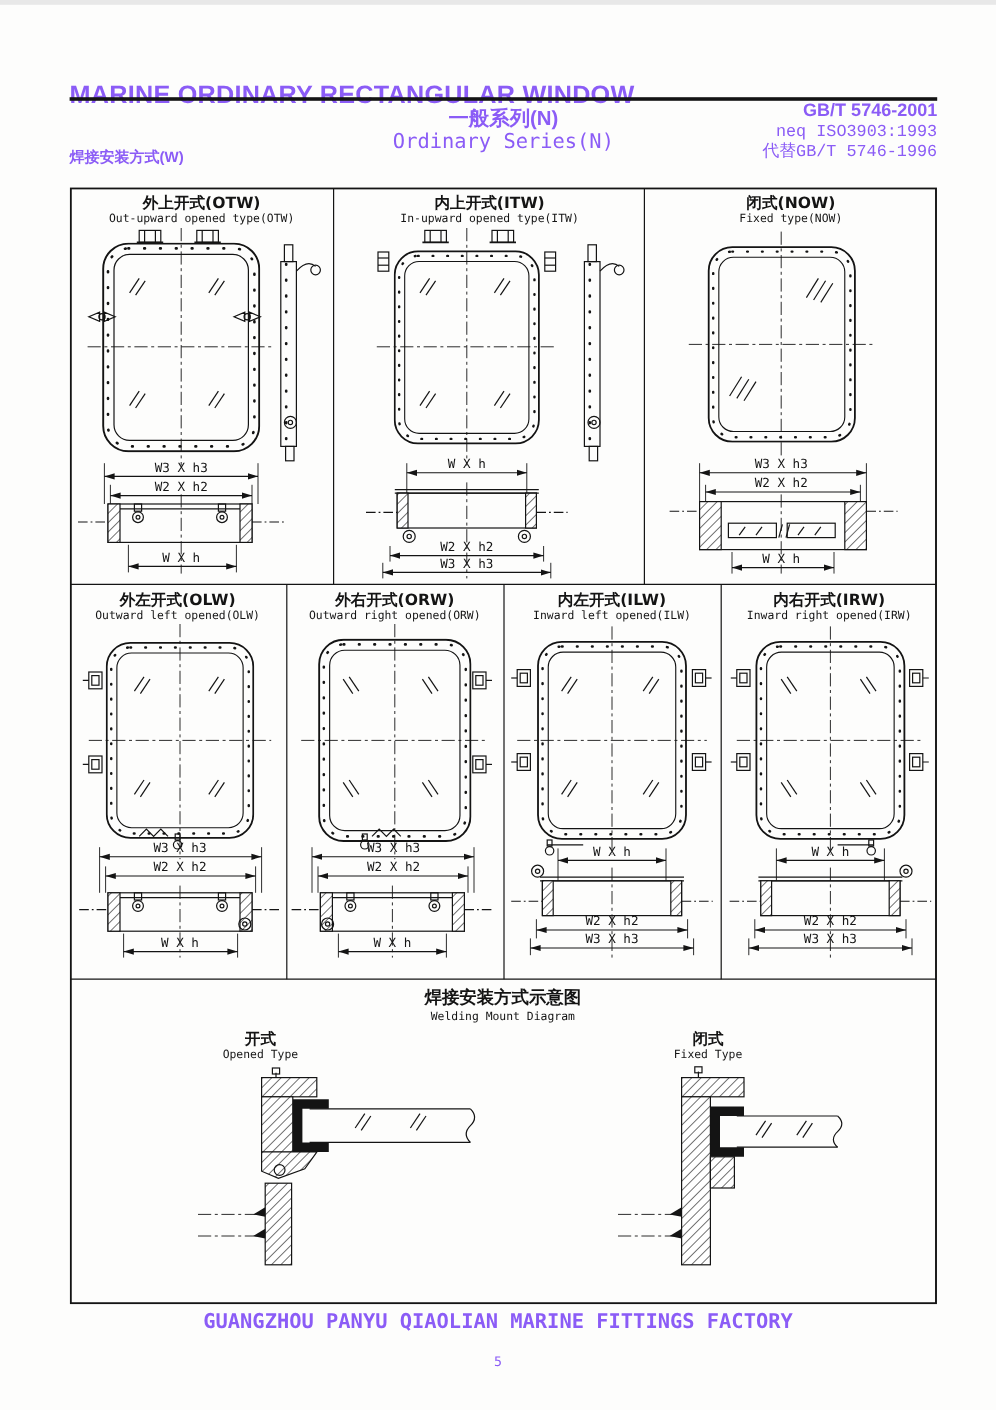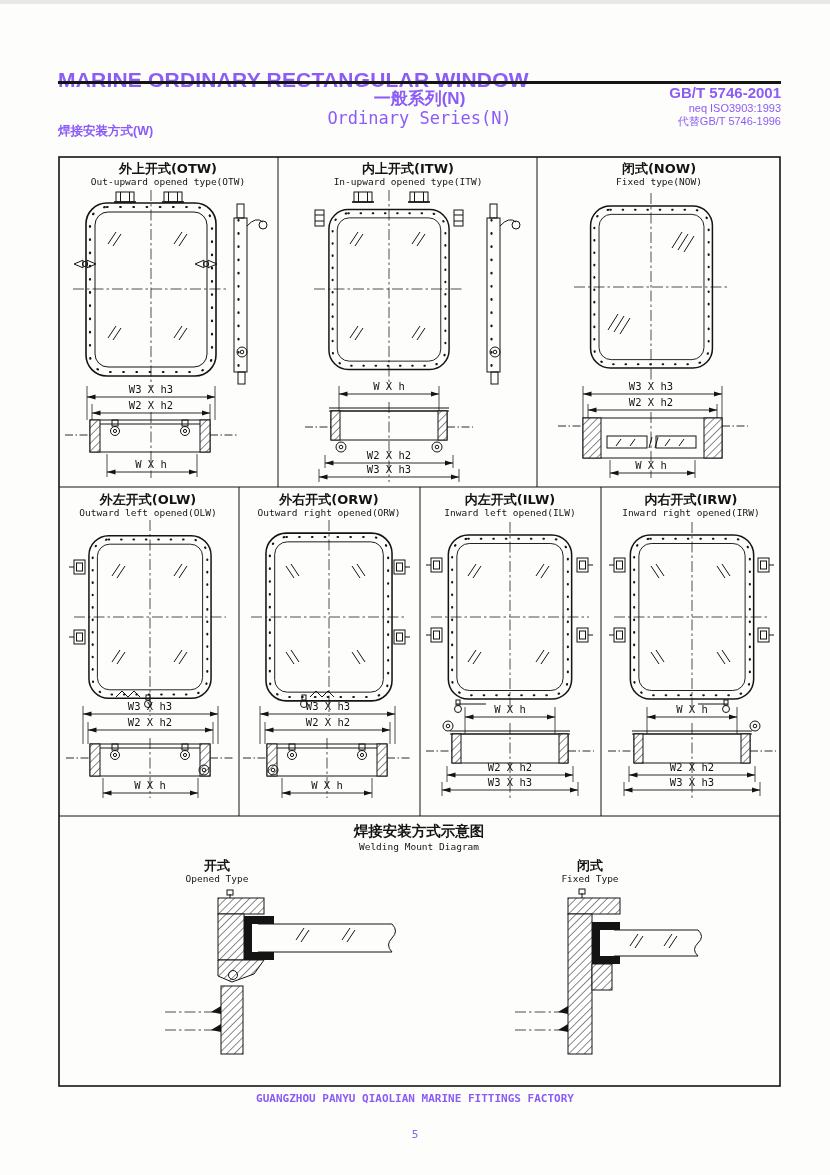--- a/index.html
+++ b/index.html
@@ -8,28 +8,28 @@
   .abs{position:absolute;}
   
   .main-title{left:58px;top:50px;font-size:21px;font-weight:bold;letter-spacing:.2px;white-space:nowrap;}
   .main-title-zh{right:49px;top:44px;font-size:24px;font-weight:bold;white-space:nowrap;}
   .title-rule{left:58px;top:77px;width:723px;height:3px;background:#141414;}
   .series-block{left:58px;top:85px;width:723px;text-align:center;line-height:1.15;}
   .series-zh{font-size:17px;font-weight:bold;}
   .series-en{font-size:17px;font-family:"DejaVu Sans Mono",monospace;}
   .stds-block{right:49px;top:80px;text-align:right;line-height:1.2;}
   .std-code{font-size:15px;font-family:Liberation Sans, sans-serif;font-weight:bold;}
-  .std-sub{font-size:11px;font-family:Liberation Sans, sans-serif;}
+  .std-sub{font-size:14px;font-family:Liberation Mono, monospace;}
   .mount-block{left:58px;top:120px;width:723px;text-align:left;line-height:1.2;}
   .mount-zh{font-size:12.5px;font-weight:bold;}
   .mount-en{font-size:11px;font-family:"DejaVu Sans Mono",monospace;}
   
   .footer-block{left:0;top:1088px;width:830px;text-align:center;line-height:1.25;}
   .factory-zh{font-size:12.5px;}
-  .factory-en{font-size:11px;font-family:"DejaVu Sans Mono",monospace;font-weight:bold;}
+  .factory-en{font-size:17px;font-family:"DejaVu Sans Mono",monospace;font-weight:bold;}
   .page-num{left:0;top:1124px;width:830px;text-align:center;font-size:11px;
             font-family:"DejaVu Sans Mono",monospace;}
   
   svg .s{stroke:#141414;fill:none;stroke-width:1;}
   svg .s2{stroke:#141414;fill:none;stroke-width:1.6;}
   svg .sf{fill:#141414;stroke:none;}
   svg .cl{stroke:#141414;fill:none;stroke-width:.75;stroke-dasharray:11 3 2.5 3;}
   svg .dt{stroke:#141414;fill:none;stroke-width:2.2;stroke-dasharray:.6 12.6;stroke-linecap:round;}
   svg .hx{fill:url(#hx);stroke:#141414;stroke-width:1;}
   svg .dl{stroke:#141414;stroke-width:.9;fill:none;}

